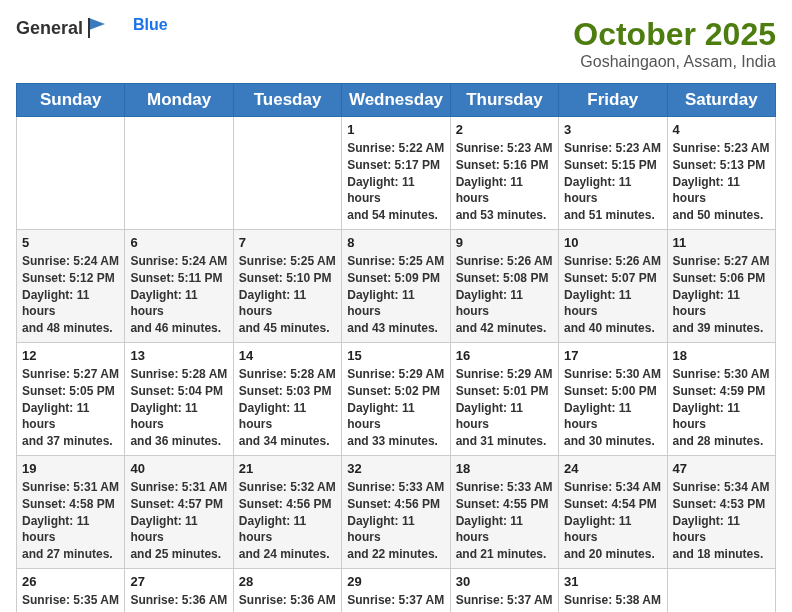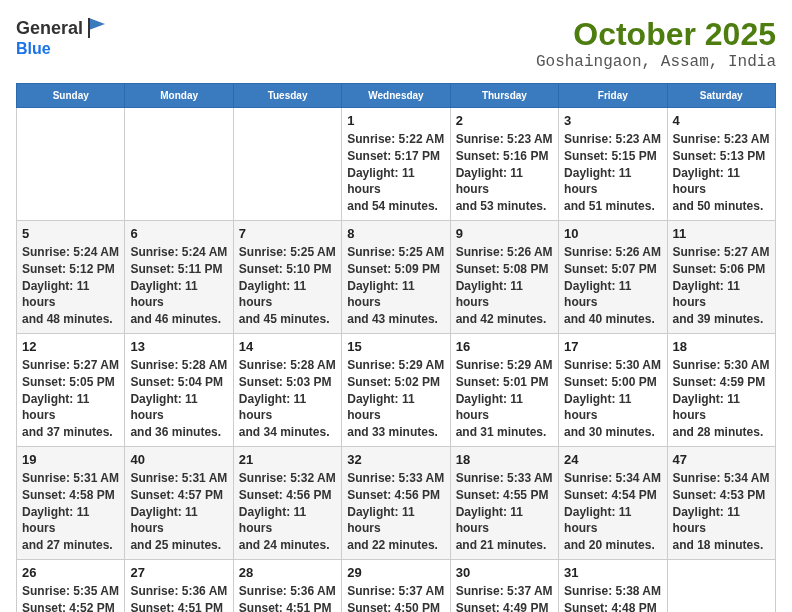--- a/index.html
+++ b/index.html
@@ -39,33 +39,32 @@
       text-align: right;
     }
     .month-title {
       font-size: 32px;
       font-weight: bold;
       color: #4d7c0f;
     }
     .location-subtitle {
       font-size: 16px;
       color: #555;
-      font-family: Liberation Mono, monospace;
     }
     .calendar-table {
       width: 100%;
       border-collapse: collapse;
       border: 1px solid #ccc;
     }
     .calendar-table th {
       background-color: #3a7abf;
       color: #fff;
       text-align: center;
       padding: 6px 4px;
-      font-size: 10px;
+      font-size: 17px;
       border: 1px solid #2a6aaf;
     }
     .calendar-table td {
       border: 1px solid #ccc;
       vertical-align: top;
       padding: 5px 5px;
       width: calc(100% / 7);
       min-height: 80px;
       font-size: 11px;
       color: #333;
@@ -88,21 +87,21 @@
     }
     .empty-cell {
       background: #f9f9f9;
     }
   </style>
 </head>
 <body>
 
 <div class="header-area">
   <div class="logo">
-    <div style="display:flex;flex-direction:column;align-items:flex-start;">
+    <div style="display:flex;flex-direction:row;align-items:flex-start;gap:24px;">
       <div style="display:flex;align-items:center;">
         <span class="logo-text-general">General</span>
         <svg class="logo-icon" viewBox="0 0 24 24" xmlns="http://www.w3.org/2000/svg">
           <polygon points="4,2 20,8 4,14" fill="#3a7abf"></polygon>
           <rect x="3" y="2" width="2" height="20" fill="#333"></rect>
         </svg>
       </div>
       <span class="logo-text-blue">Blue</span>
     </div>
   </div>

